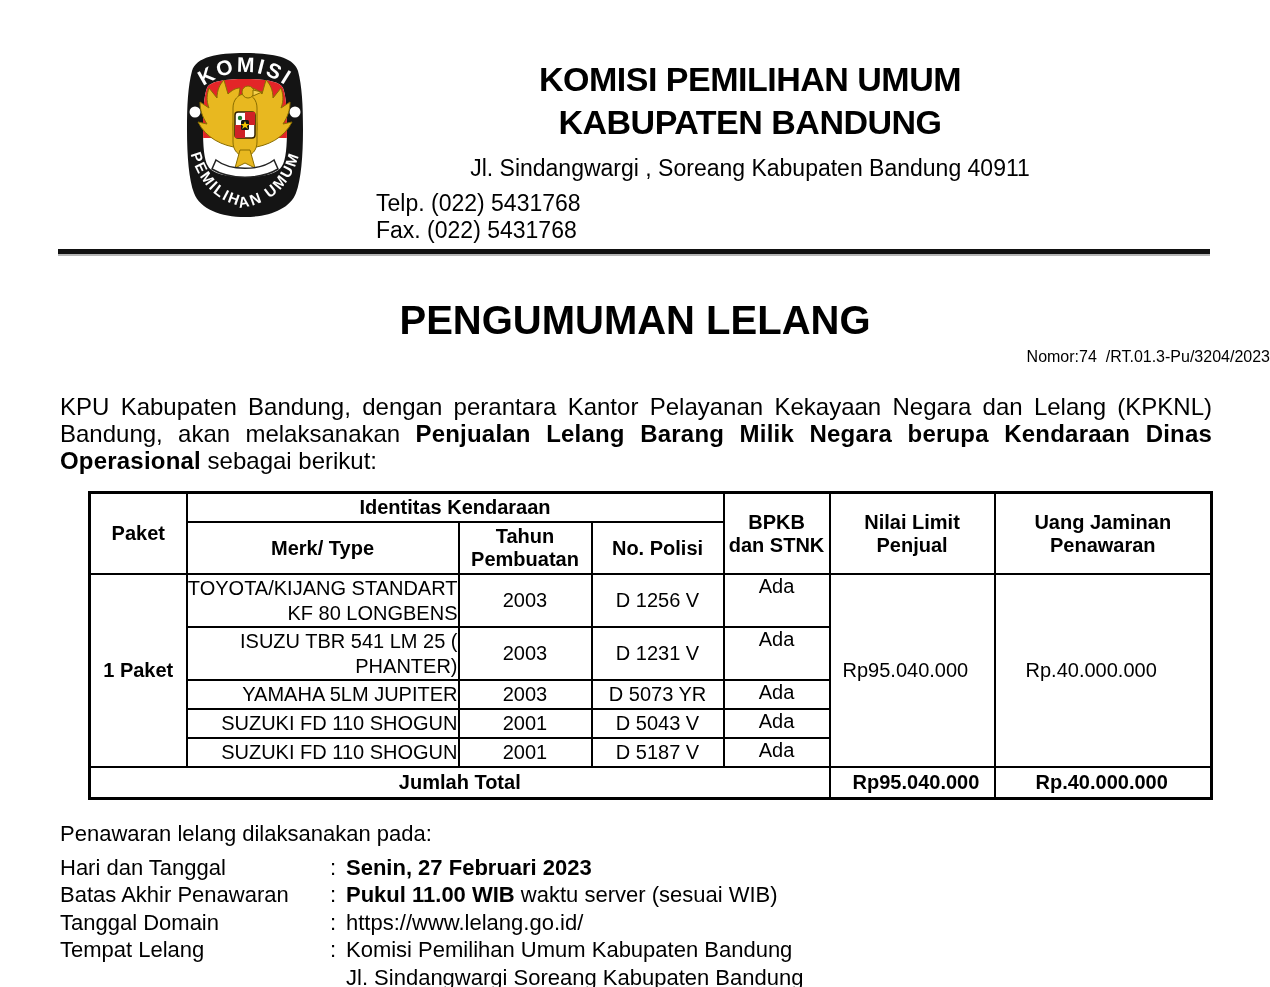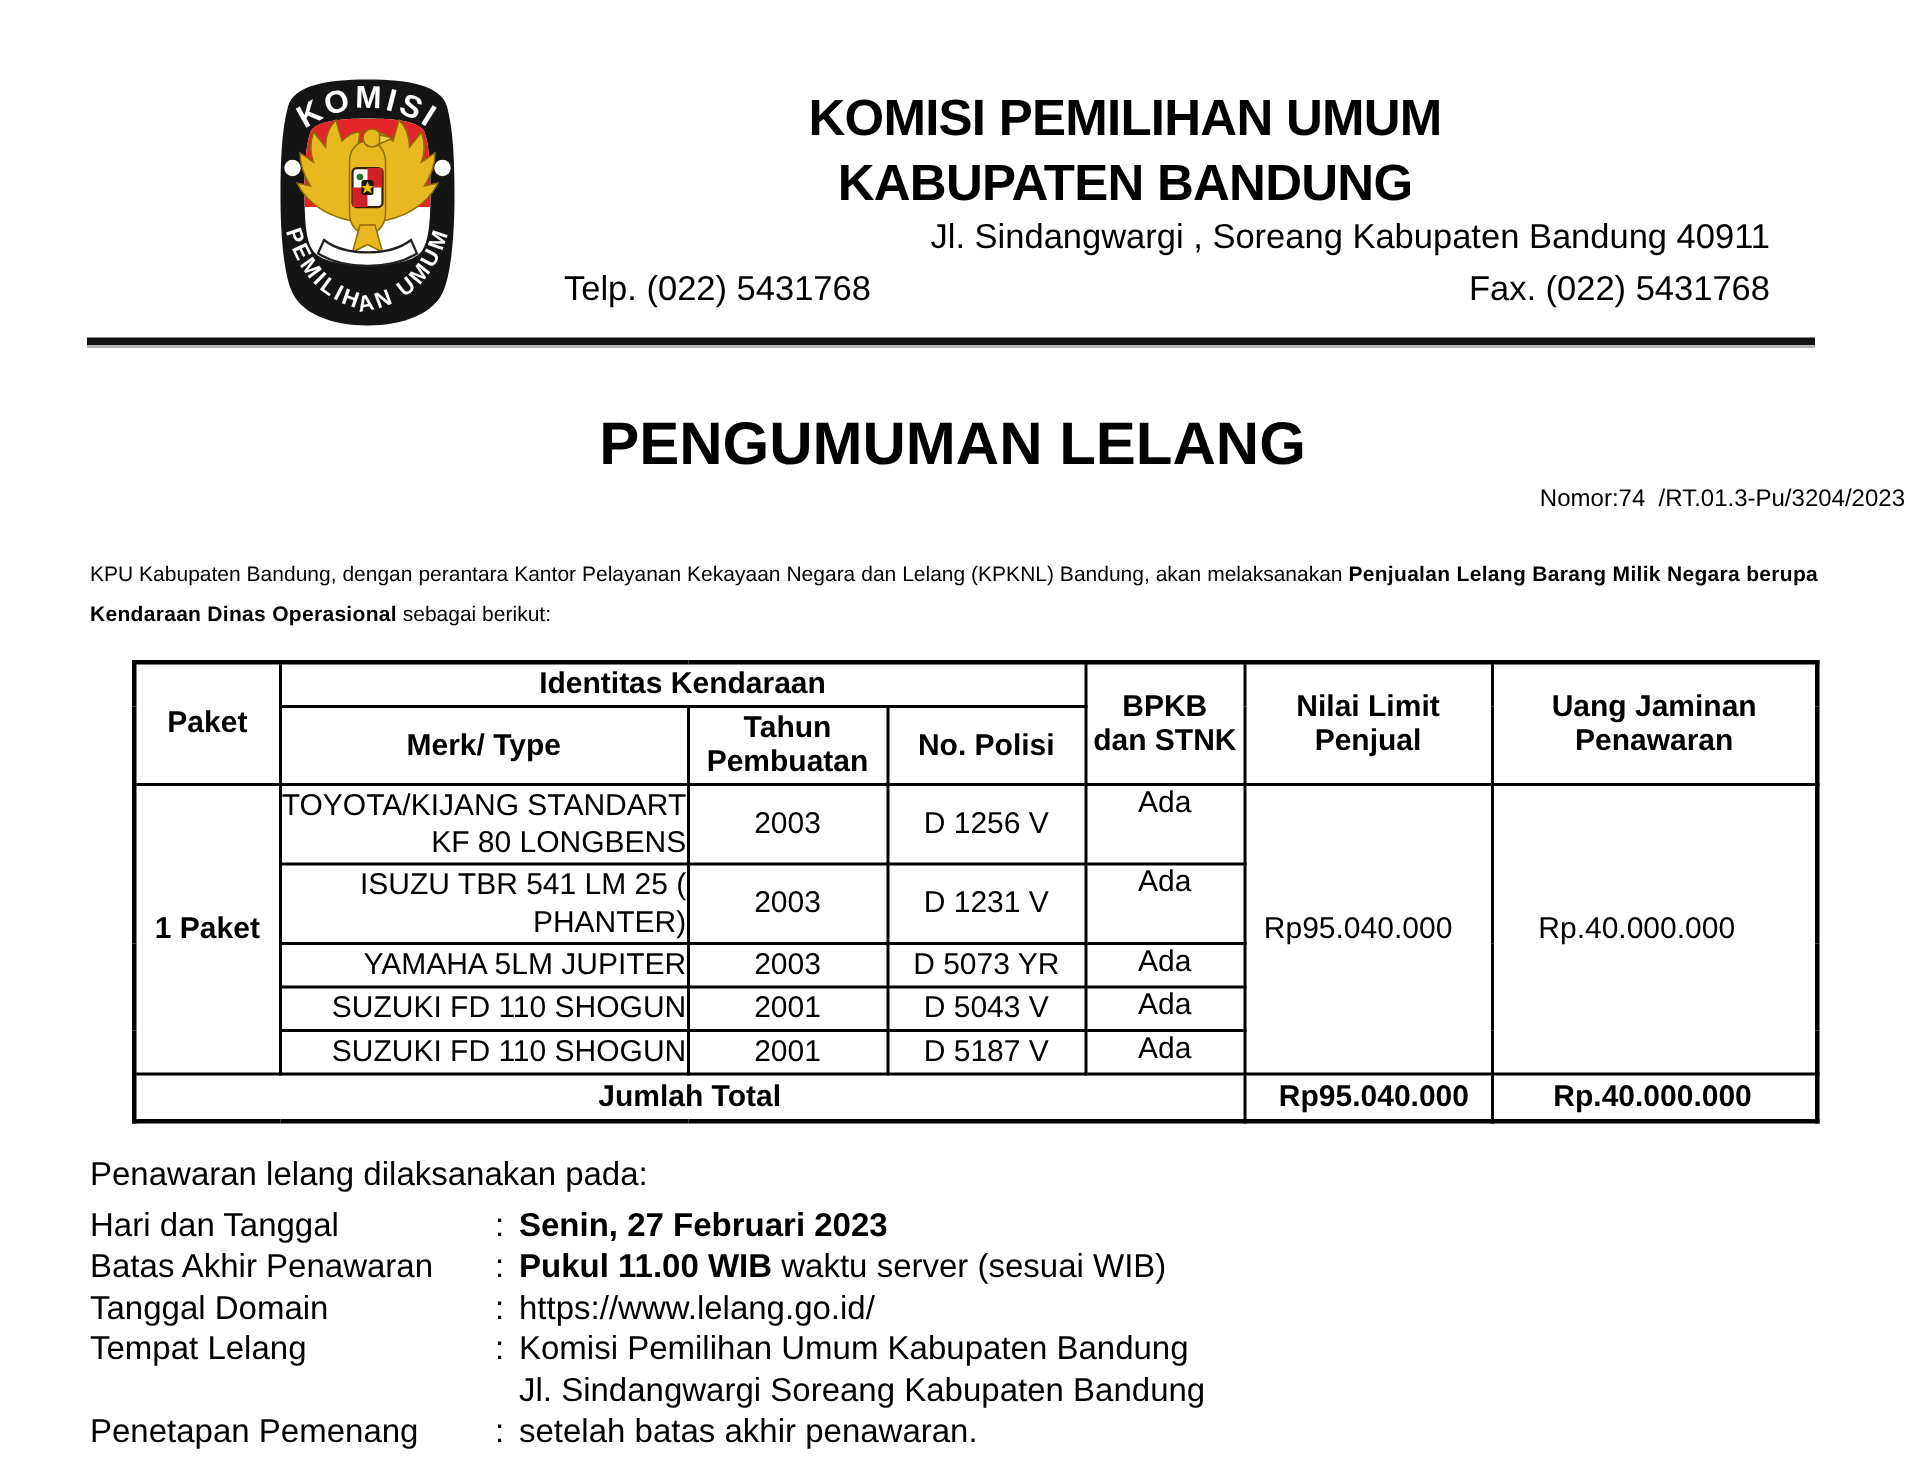--- a/index.html
+++ b/index.html
@@ -8,30 +8,30 @@
     font-family:"Liberation Sans", sans-serif;
     overflow:hidden;position:relative;
   }
   .page{width:1270px;height:987px;}
 
   
   .letterhead{display:flex;padding:50px 90px 0 60px;}
   .logo-wrap{width:150px;height:170px;margin-left:110px;flex:0 0 auto;}
   .head-text{flex:1 1 auto;padding-top:8px;}
   .org-line{font-weight:bold;font-size:34px;line-height:43px;text-align:center;letter-spacing:-0.5px;}
-  .head-address{font-size:23px;text-align:right;}
-  .telfax{display:flex;justify-content:space-between;font-size:23px;margin-top:8px;padding-left:56px;}
+  .head-address{font-size:23px;text-align:center;margin-top:11px;}
+  .telfax{display:flex;justify-content:space-between;font-size:23px;margin-top:8px;padding-left:56px;flex-direction:column;}
   .head-rule{margin:5px 60px 0 58px;height:5px;background:#111;border-bottom:2px solid #b5b5b5;}
 
   
   .doc-title{margin-top:42px;text-align:center;font-size:40px;font-weight:bold;letter-spacing:0;}
   .doc-number{text-align:right;font-size:16px;margin-top:5px;white-space:pre;}
 
   
-  .intro{margin:27px 58px 0 60px;font-size:14px;line-height:27px;text-align:justify;}
+  .intro{margin:27px 58px 0 60px;font-size:24px;line-height:27px;text-align:justify;}
   .intro b{letter-spacing:0.2px;}
 
   
   .tbl-wrap{margin:17px 60px 0 88px;}
   table.lelang{border-collapse:collapse;width:1122px;table-layout:fixed;border:3px solid #000;}
   table.lelang th, table.lelang td{border:2px solid #000;font-size:20px;padding:0;overflow:hidden;}
   table.lelang th{font-weight:bold;text-align:center;vertical-align:middle;line-height:23px;padding:2px 4px;}
   .h-top{height:27px;}
   .h-sub{height:41px;}
   td.c-paket{text-align:center;font-weight:bold;vertical-align:middle;}

